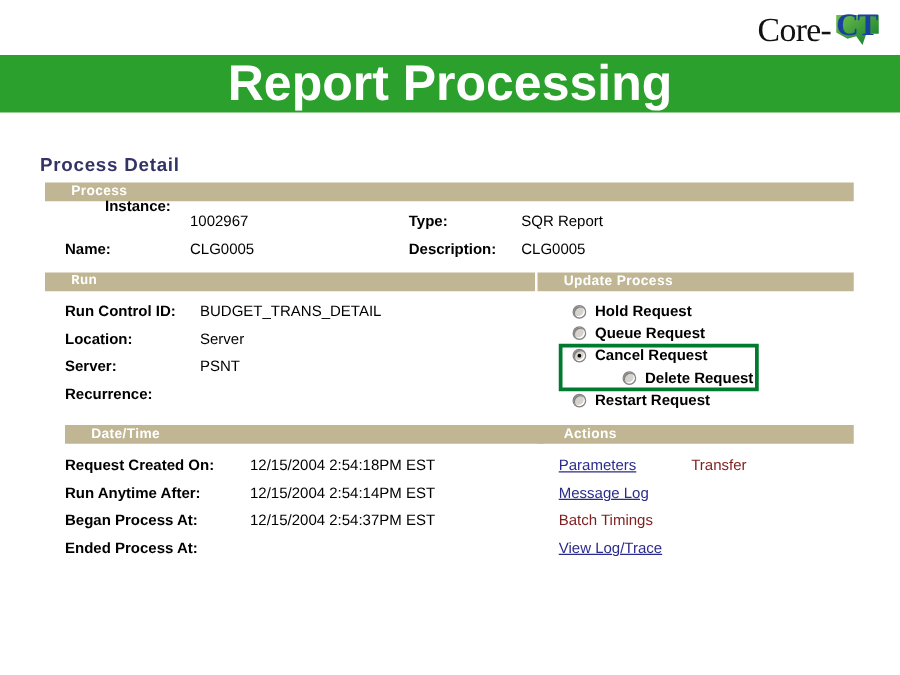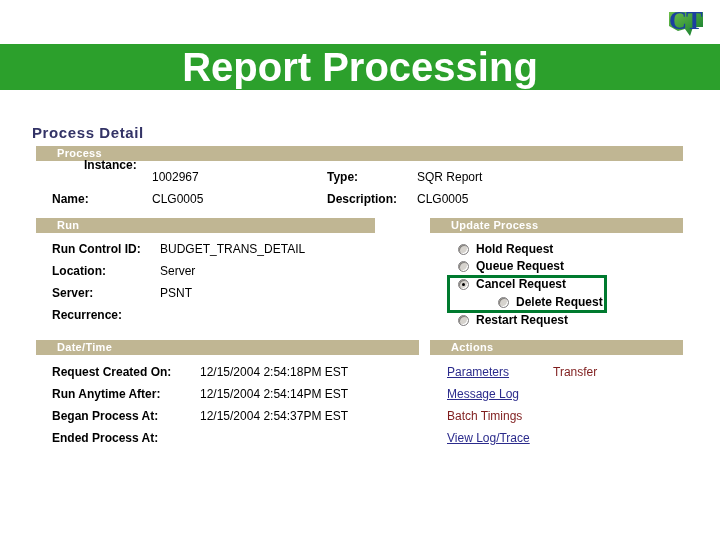--- a/index.html
+++ b/index.html
@@ -106,23 +106,23 @@
     font-size: 11px;
     font-weight: bold;
     letter-spacing: 0.3px;
     line-height: 15px;
     padding-left: 21px;
     box-sizing: border-box;
     overflow: hidden;
     white-space: nowrap;
   }
   .band-process   { left: 36px; top: 36px;  width: 647px; }
-  .band-run       { left: 36px; top: 108px; width: 339px; }
+  .band-run       { left: 36px; top: 108px; width: 392px; font-family: Liberation Mono, monospace; }
   .band-update    { left: 430px; top: 108px; width: 253px; }
-  .band-datetime  { left: 36px; top: 230px; width: 383px; }
+  .band-datetime  { left: 52px; top: 230px; width: 383px; }
   .band-actions   { left: 430px; top: 230px; width: 253px; }
 
   .field {
     position: absolute;
     font-size: 12px;
     white-space: nowrap;
     line-height: 14px;
   }
   .field-label {
     font-weight: bold;
@@ -190,20 +190,21 @@
   }
   .action-disabled {
     color: #7f1d1d;
     text-decoration: none;
   }
 </style>
 </head>
 <body>
 
 <div class="logo">
+  <span class="logo-text">Core-</span>
   <span class="logo-mark">
     <svg class="ct-shape" viewBox="0 0 40 30" xmlns="http://www.w3.org/2000/svg" aria-hidden="true">
       <defs>
         <linearGradient id="ctg" x1="0" y1="0" x2="1" y2="1">
           <stop offset="0%" stop-color="#6fbf4a"></stop>
           <stop offset="100%" stop-color="#0f7a2e"></stop>
         </linearGradient>
       </defs>
       <path d="M3 3 L37 3 L37 18 L27 18 L24 27 L19 20 L12 22 L3 17 Z" fill="url(#ctg)"></path>
     </svg>

